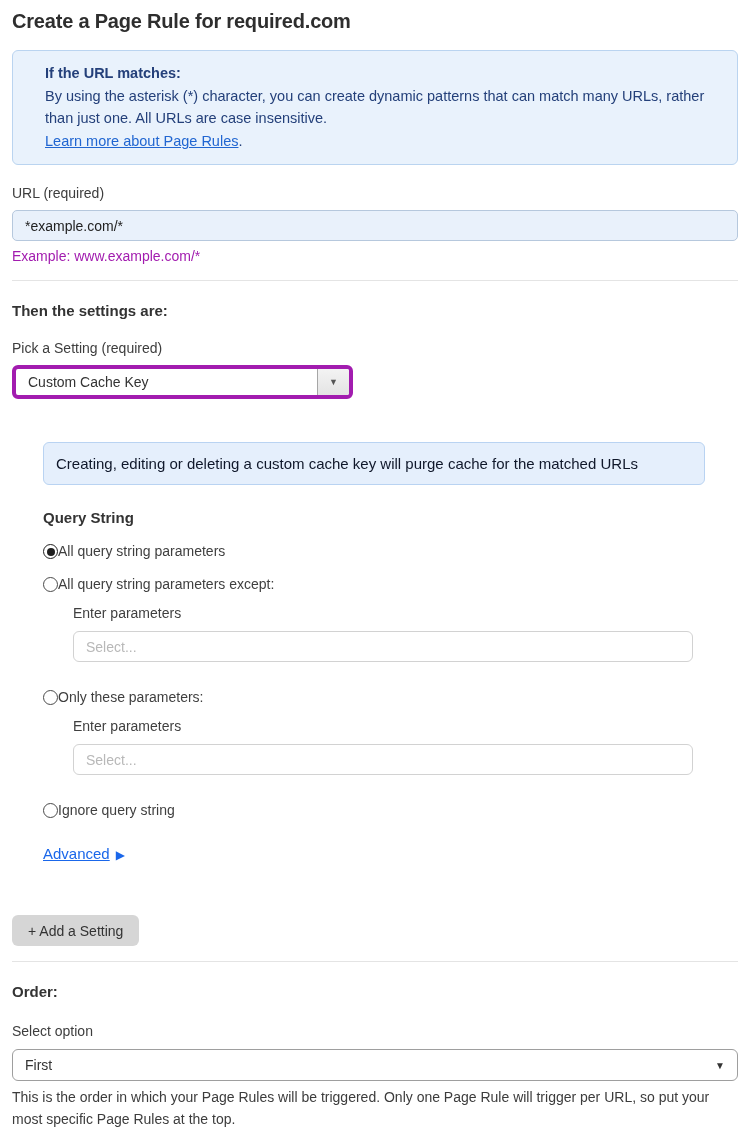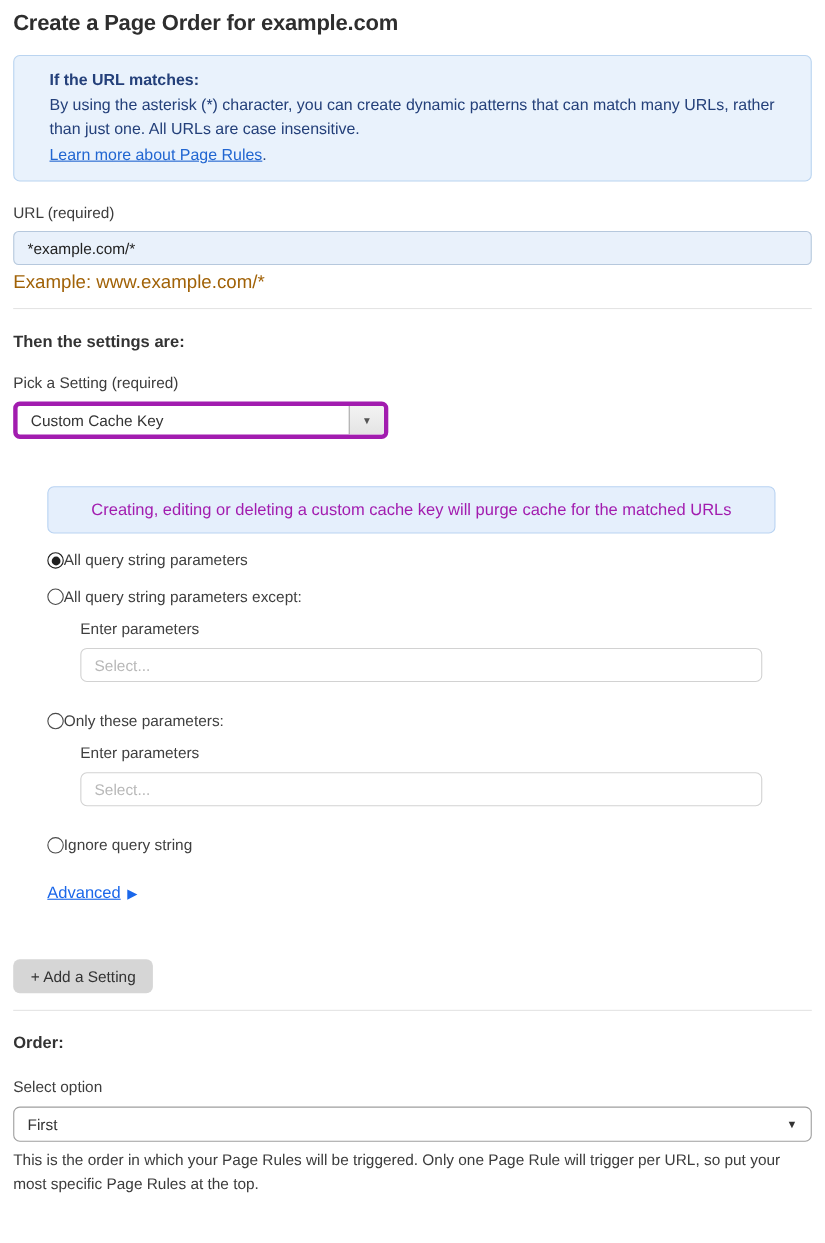--- a/index.html
+++ b/index.html
@@ -51,21 +51,21 @@
     height: 31px;
     background: #e9f1fb;
     border: 1px solid #b6c8dd;
     border-radius: 5px;
     padding: 0 12px;
     font-size: 14px;
     color: #222222;
     font-family: inherit;
     outline: none;
   }
-  .hint { font-size: 17px; color: #a16207; margin-top: 7px; line-height: 17px; }
+  .hint { font-size: 14px; color: #a21caf; margin-top: 7px; line-height: 17px; }
 
   .divider {
     border: none;
     border-top: 1px solid #e4e4e4;
     margin: 15px 0 0 0;
   }
 
   
   .section-heading {
     font-size: 15px;
@@ -104,22 +104,22 @@
     justify-content: center;
     color: #555555;
     font-size: 9px;
   }
 
   .notice {
     background: #e5effc;
     border: 1px solid #b9d3f2;
     border-radius: 6px;
     padding: 11px 12px;
-    text-align: center;
-    color: #a21caf;
+    text-align: left;
+    color: #0f172a;
     font-size: 15px;
     line-height: 19px;
     margin: 43px 33px 0 31px;
   }
 
   .qs-heading {
     font-size: 15px;
     font-weight: 700;
     color: #333333;
     margin: 23px 0 0 31px;
@@ -210,21 +210,21 @@
     line-height: 22px;
     margin-top: 5px;
     max-width: 710px;
   }
 </style>
 </head>
 <body>
 
 <div class="container">
 
-  <h1 class="page-title">Create a Page Order for example.com</h1>
+  <h1 class="page-title">Create a Page Rule for required.com</h1>
 
   <div class="info-box">
     <p class="info-heading">If the URL matches:</p>
     <p class="info-body">By using the asterisk (*) character, you can create dynamic patterns that can match many URLs, rather than just one. All URLs are case insensitive.</p>
     <p class="info-link-line"><a class="info-link">Learn more about Page Rules</a><span>.</span></p>
   </div>
 
   <label class="field-label">URL (required)</label>
   <input class="url-input" type="text" value="*example.com/*" style="">
   <div class="hint">Example: www.example.com/*</div>
@@ -234,20 +234,21 @@
   <h2 class="section-heading">Then the settings are:</h2>
 
   <label class="field-label">Pick a Setting (required)</label>
   <div class="setting-select">
     <span class="value">Custom Cache Key</span>
     <span class="arrow-box">▼</span>
   </div>
 
   <div class="notice">Creating, editing or deleting a custom cache key will purge cache for the matched URLs</div>
 
+  <h3 class="qs-heading">Query String</h3>
 
   <div class="radio-row">
     <span class="radio checked" role="radio" aria-checked="true"></span>
     <span class="radio-label">All query string parameters</span>
   </div>
 
   <div class="radio-row">
     <span class="radio" role="radio" aria-checked="false"></span>
     <span class="radio-label">All query string parameters except:</span>
   </div>

